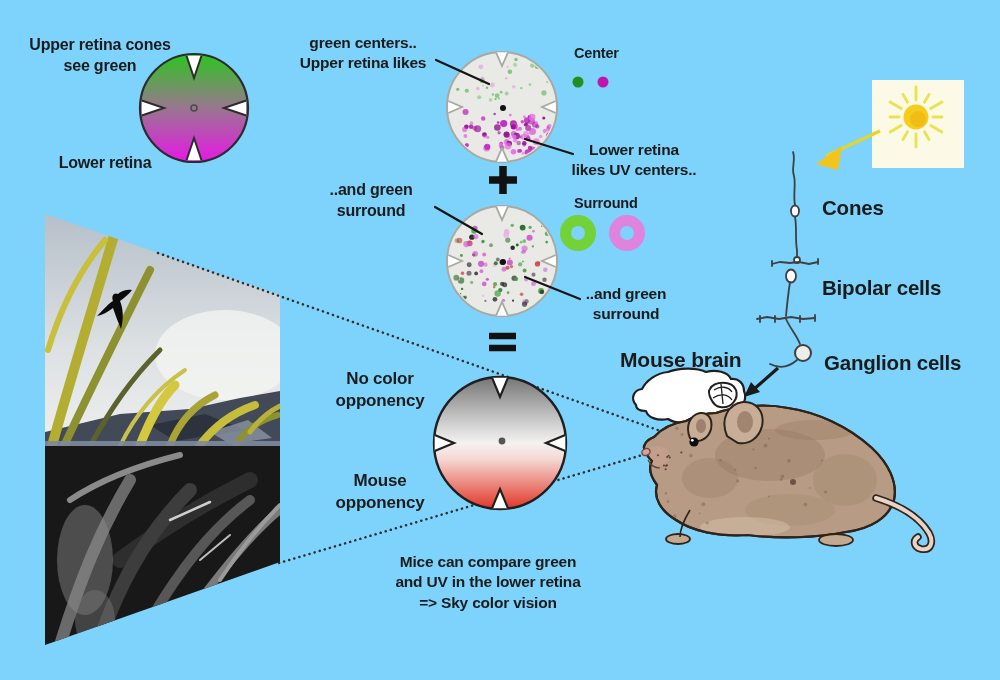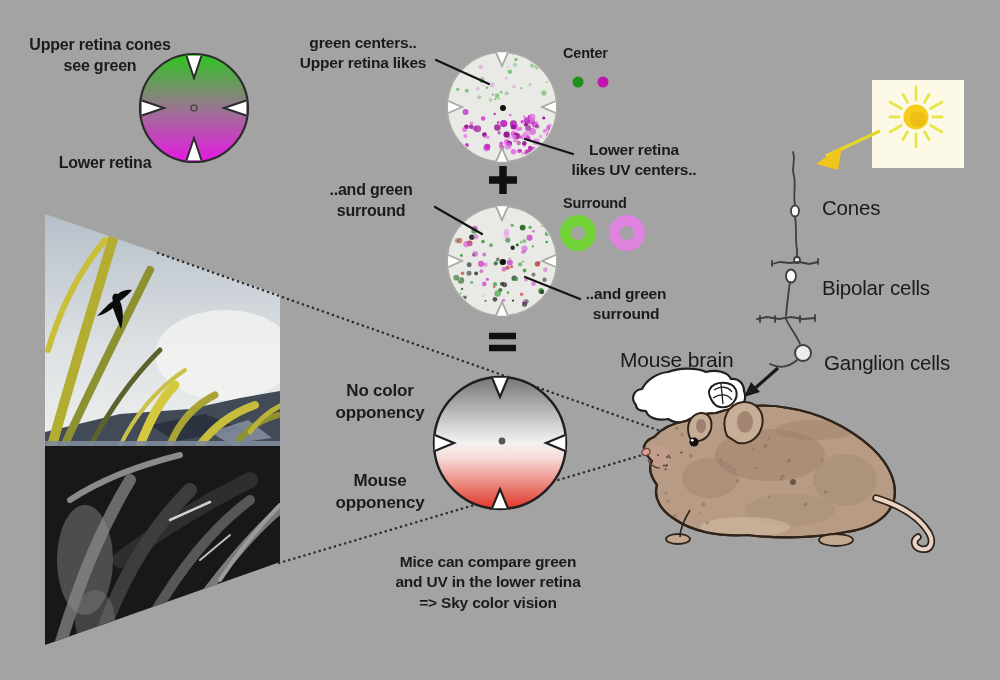--- a/index.html
+++ b/index.html
@@ -1,22 +1,22 @@
 <!DOCTYPE html>
 <html><head>
 <meta charset="utf-8">
 <style>
   html,body{margin:0;padding:0;background:#fff;}
-  .canvas{position:relative;width:1000px;height:680px;background:#a3a3a3;overflow:hidden;
+  .canvas{position:relative;width:1000px;height:680px;background:#7dd3fc;overflow:hidden;
           font-family:"Liberation Sans",sans-serif;color:#1b1b1b;}
   svg{position:absolute;left:0;top:0;}
   .lbl{position:absolute;font-weight:600;text-align:center;line-height:1.32;letter-spacing:-0.2px;}
   .lbl div{display:block;}
-  .legend-h{font-weight:800;text-align:left;}
-  .big{font-size:20.5px;font-weight:400;text-align:center;white-space:nowrap;}
+  .legend-h{font-weight:800;text-align:left;margin-left:11px;}
+  .big{font-size:20.5px;font-weight:700;text-align:center;white-space:nowrap;}
 </style>
 </head>
 <body>
 
 <div class="canvas">
 
 <svg width="1000" height="680" viewBox="0 0 1000 680">
   <defs>
     <linearGradient id="gradRetina" x1="0" y1="0" x2="0" y2="1">
       <stop offset="0%" stop-color="#2dc51e"></stop>
@@ -541,21 +541,21 @@
 </div>
 
 <div class="lbl" style="left:556px;top:284px;width:140px;font-size:15.5px;">
   <div>..and green</div>
   <div>surround</div>
 </div>
 
 <div class="lbl legend-h" style="left:563px;top:44px;width:80px;font-size:14.5px;">Center</div>
 <div class="lbl legend-h" style="left:563px;top:194px;width:90px;font-size:14.5px;">Surround</div>
 
-<div class="lbl" style="left:325px;top:368px;width:110px;font-size:17px;margin-top:12px;">
+<div class="lbl" style="left:325px;top:368px;width:110px;font-size:17px;">
   <div>No color</div>
   <div>opponency</div>
 </div>
 
 <div class="lbl" style="left:325px;top:470px;width:110px;font-size:17px;">
   <div>Mouse</div>
   <div>opponency</div>
 </div>
 
 <div class="lbl big" style="left:620px;top:346px;font-size:21px;">Mouse brain</div>

